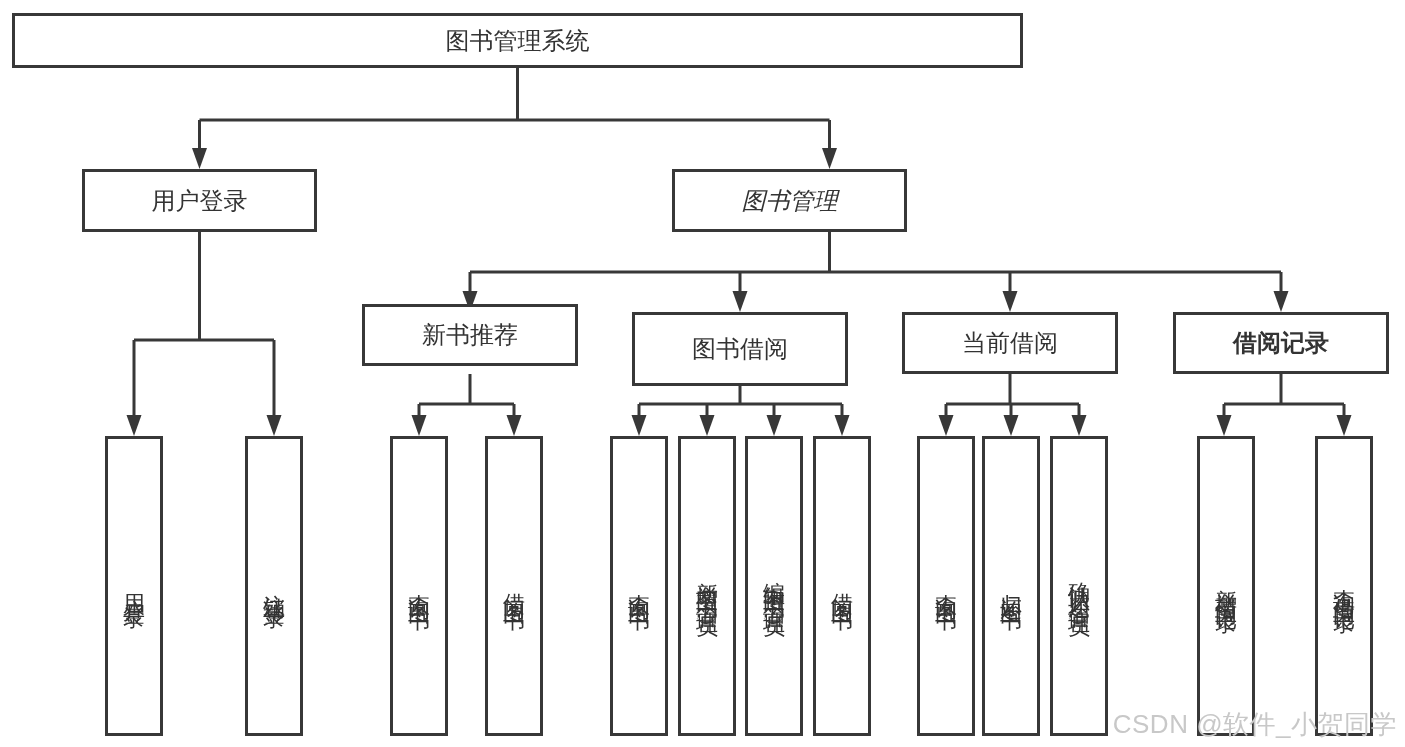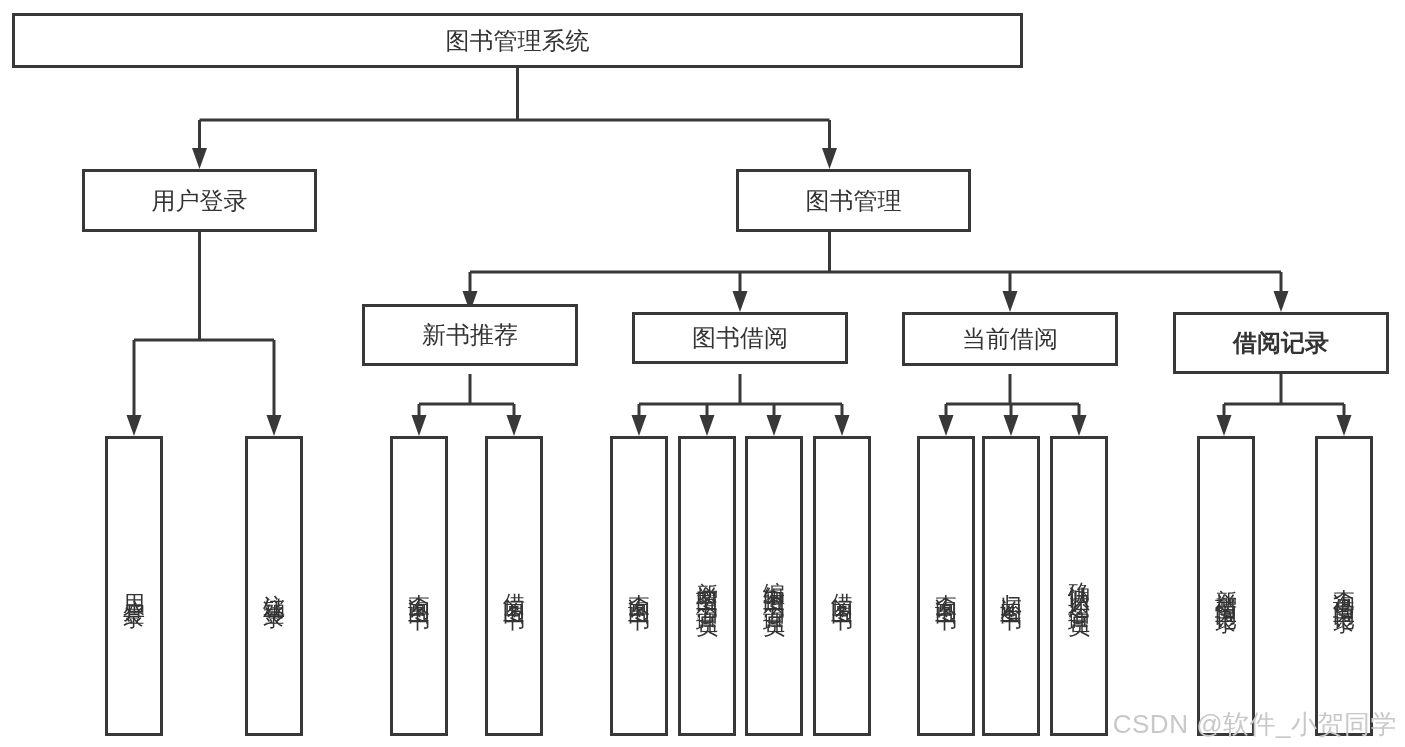--- a/index.html
+++ b/index.html
@@ -61,25 +61,25 @@
     <polygon points="1071.5,415 1086.5,415 1079,436"></polygon>
 
     <path d="M1281 374 V404 M1224 404 H1344 M1224 404 V420 M1344 404 V420"></path>
     <polygon points="1216.5,415 1231.5,415 1224,436"></polygon>
     <polygon points="1336.5,415 1351.5,415 1344,436"></polygon>
   </svg>
 
   <div class="node" style="left:12px;top:13px;width:1011px;height:55px;">图书管理系统</div>
 
   <div class="node" style="left:82px;top:169px;width:235px;height:63px;">用户登录</div>
-  <div class="node" style="left:736px;top:169px;width:235px;height:63px;">图书管理</div>
+  <div class="node" style="left:672px;top:169px;width:235px;height:63px;font-style:italic;">图书管理</div>
 
   <div class="node" style="left:362px;top:304px;width:216px;height:62px;">新书推荐</div>
-  <div class="node" style="left:632px;top:312px;width:216px;height:52px;">图书借阅</div>
-  <div class="node" style="left:902px;top:312px;width:216px;height:54px;">当前借阅</div>
+  <div class="node" style="left:632px;top:312px;width:216px;height:74px;">图书借阅</div>
+  <div class="node" style="left:902px;top:312px;width:216px;height:62px;">当前借阅</div>
   <div class="node" style="left:1173px;top:312px;width:216px;height:62px;font-weight:bold;">借阅记录</div>
 
   <div class="node leaf" style="left:105px;top:436px;width:58px;height:300px;">用户登录</div>
   <div class="node leaf" style="left:245px;top:436px;width:58px;height:300px;">注销登录</div>
 
   <div class="node leaf" style="left:390px;top:436px;width:58px;height:300px;">查询图书</div>
   <div class="node leaf" style="left:485px;top:436px;width:58px;height:300px;">借阅图书</div>
 
   <div class="node leaf" style="left:610px;top:436px;width:58px;height:300px;">查询图书</div>
   <div class="node leaf" style="left:678px;top:436px;width:58px;height:300px;">新增图书（管理员）</div>

